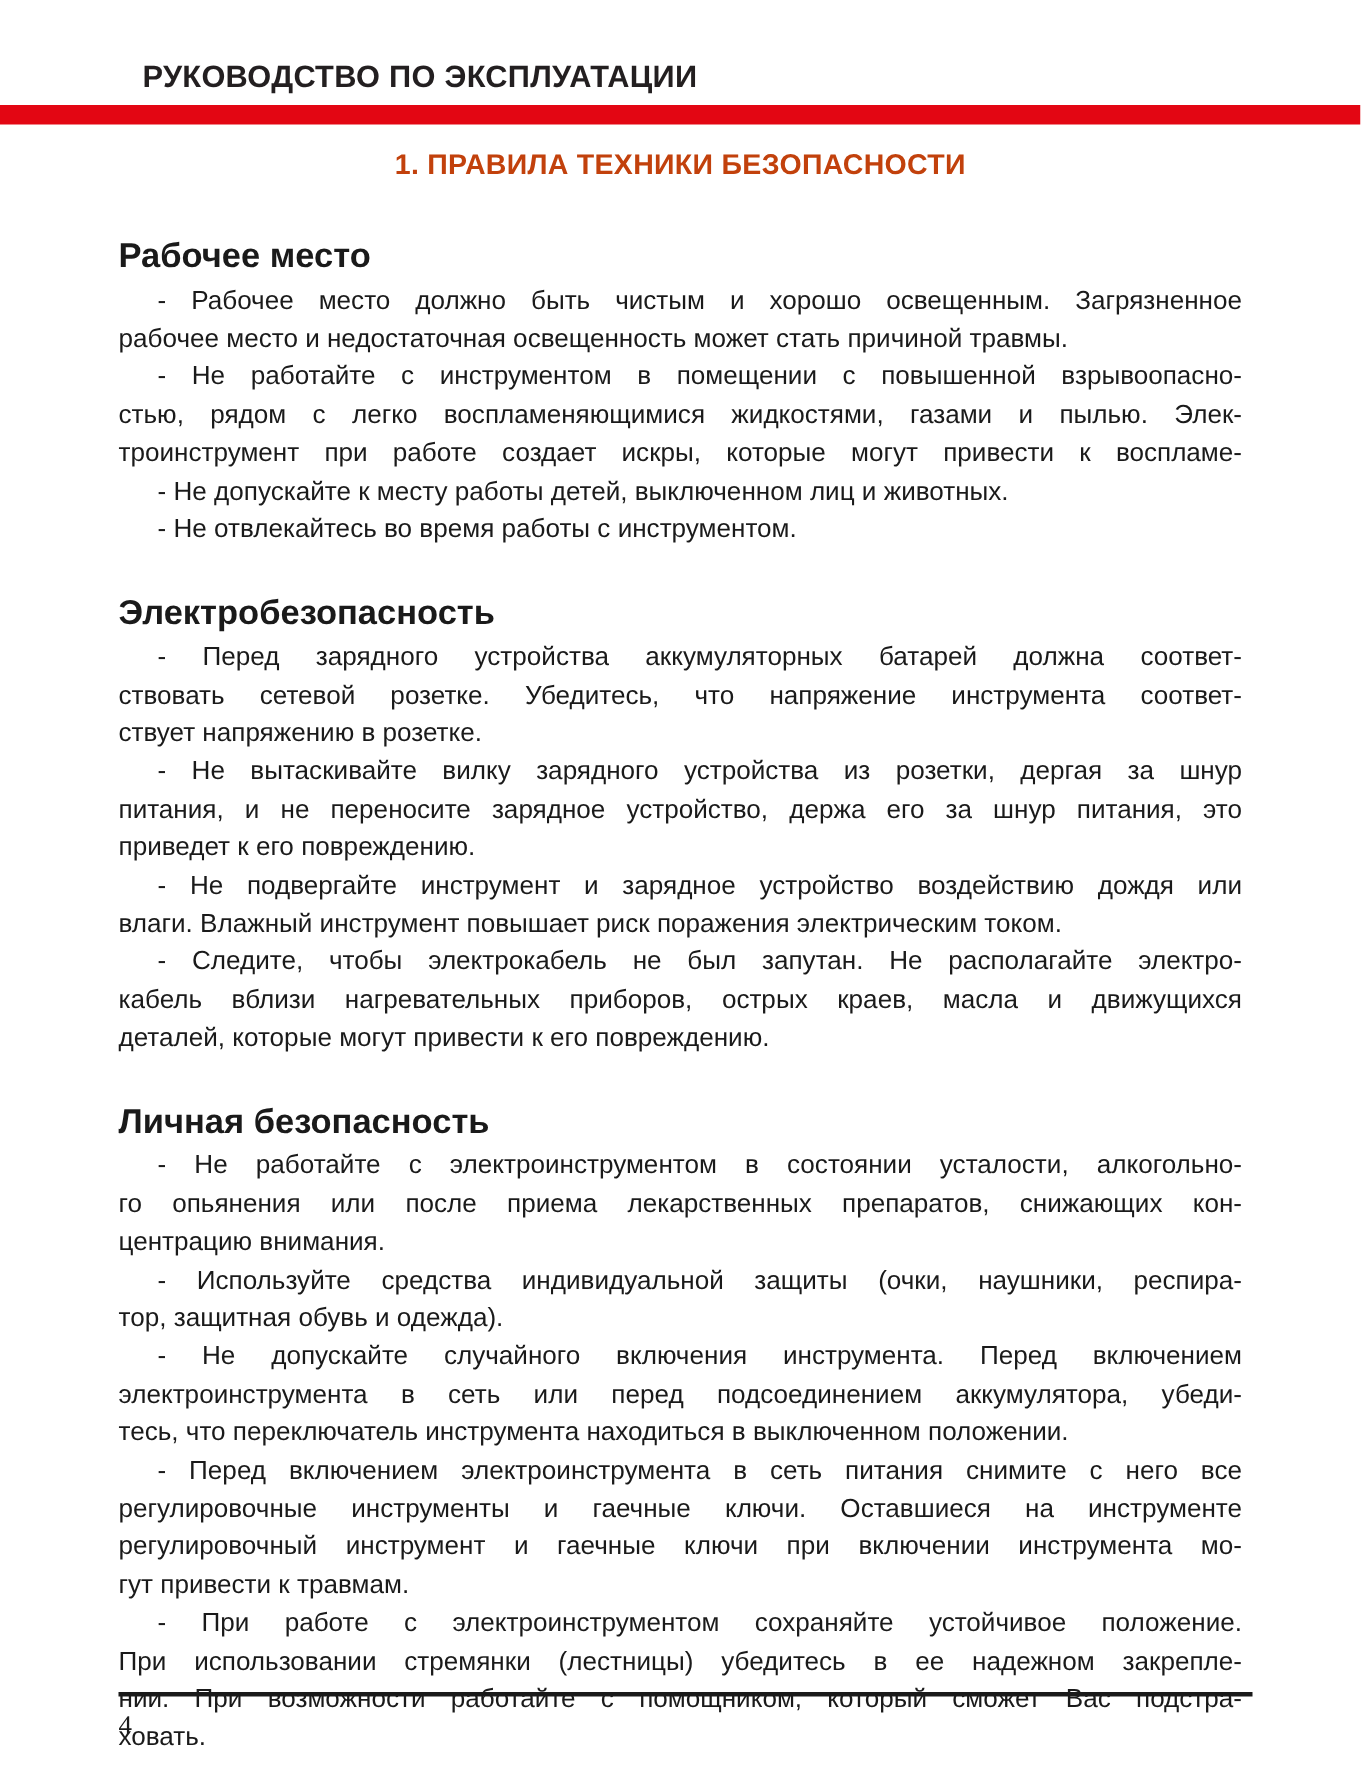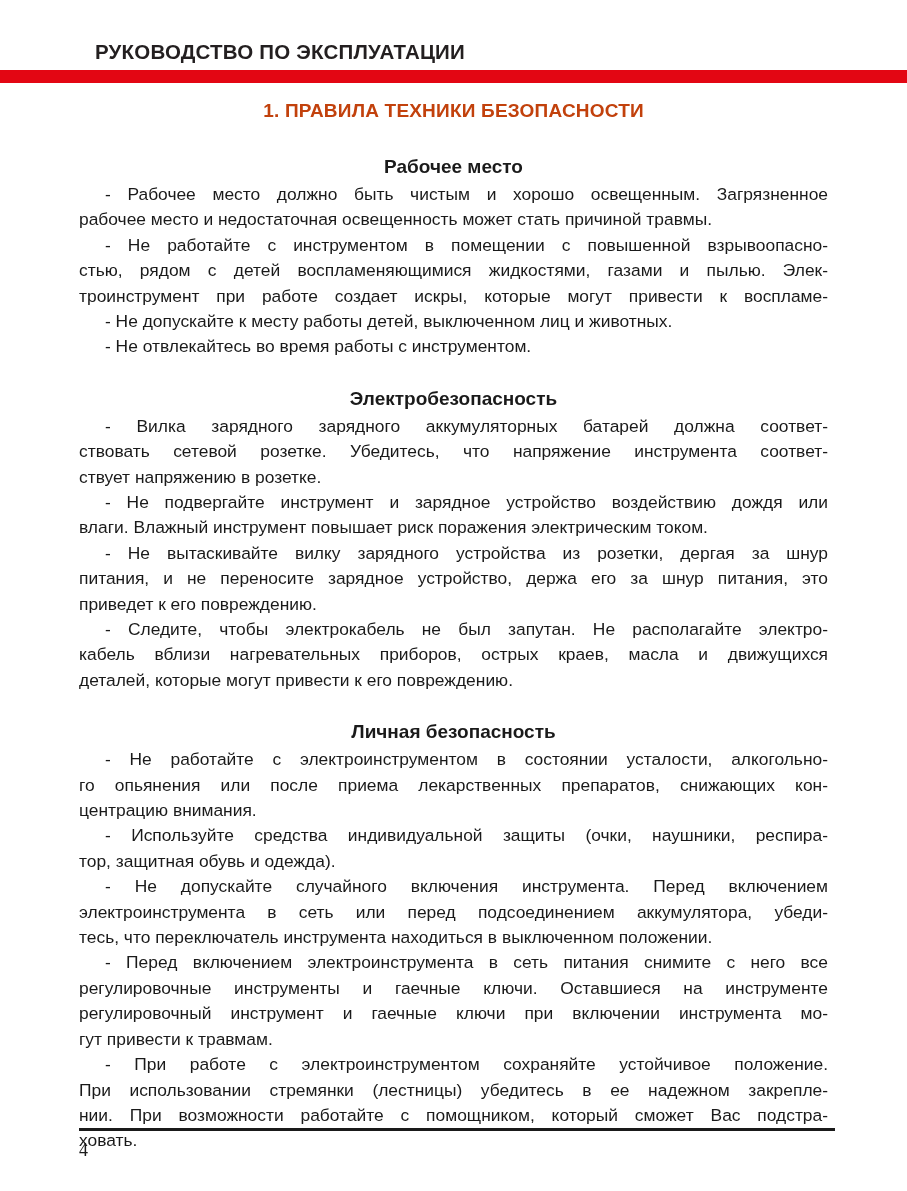--- a/index.html
+++ b/index.html
@@ -70,26 +70,25 @@
   }
 
   .section {
     margin: 0 0 26px 0;
   }
   .section:last-of-type {
     margin-bottom: 0;
   }
 
   .section-heading {
-    font-size: 19px;
+    font-size: 23px;
     font-weight: bold;
     color: #1a1a1a;
     margin: 0 0 1px 0;
     line-height: 1.42;
-    text-align: center;
   }
 
   
   .para {
     margin: 0;
     font-size: 17.4px;
     line-height: 25.4px;
   }
   .para .ln {
     display: block;
@@ -147,45 +146,45 @@
 
     <div id="sections-root">
         <div class="section">
           <div class="section-heading">Рабочее место</div>
           <p class="para">
             <span class="ln first">- Рабочее место должно быть чистым и хорошо освещенным. Загрязненное</span>
             <span class="ln last">рабочее место и недостаточная освещенность может стать причиной травмы.</span>
           </p>
           <p class="para">
             <span class="ln first">- Не работайте с инструментом в помещении с повышенной взрывоопасно-</span>
-            <span class="ln">стью, рядом с детей воспламеняющимися жидкостями, газами и пылью. Элек-</span>
+            <span class="ln">стью, рядом с легко воспламеняющимися жидкостями, газами и пылью. Элек-</span>
             <span class="ln">троинструмент при работе создает искры, которые могут привести к воспламе-</span>
           </p>
           <p class="para">
             <span class="ln solo">- Не допускайте к месту работы детей, выключенном лиц и животных.</span>
           </p>
           <p class="para">
             <span class="ln solo">- Не отвлекайтесь во время работы с инструментом.</span>
           </p>
         </div>
         <div class="section">
           <div class="section-heading">Электробезопасность</div>
           <p class="para">
-            <span class="ln first">- Вилка зарядного зарядного аккумуляторных батарей должна соответ-</span>
+            <span class="ln first">- Перед зарядного устройства аккумуляторных батарей должна соответ-</span>
             <span class="ln">ствовать сетевой розетке. Убедитесь, что напряжение инструмента соответ-</span>
             <span class="ln last">ствует напряжению в розетке.</span>
-          </p>
-          <p class="para">
-            <span class="ln first">- Не подвергайте инструмент и зарядное устройство воздействию дождя или</span>
-            <span class="ln last">влаги. Влажный инструмент повышает риск поражения электрическим током.</span>
           </p>
           <p class="para">
             <span class="ln first">- Не вытаскивайте вилку зарядного устройства из розетки, дергая за шнур</span>
             <span class="ln">питания, и не переносите зарядное устройство, держа его за шнур питания, это</span>
             <span class="ln last">приведет к его повреждению.</span>
+          </p>
+          <p class="para">
+            <span class="ln first">- Не подвергайте инструмент и зарядное устройство воздействию дождя или</span>
+            <span class="ln last">влаги. Влажный инструмент повышает риск поражения электрическим током.</span>
           </p>
           <p class="para">
             <span class="ln first">- Следите, чтобы электрокабель не был запутан. Не располагайте электро-</span>
             <span class="ln">кабель вблизи нагревательных приборов, острых краев, масла и движущихся</span>
             <span class="ln last">деталей, которые могут привести к его повреждению.</span>
           </p>
         </div>
         <div class="section">
           <div class="section-heading">Личная безопасность</div>
           <p class="para">

